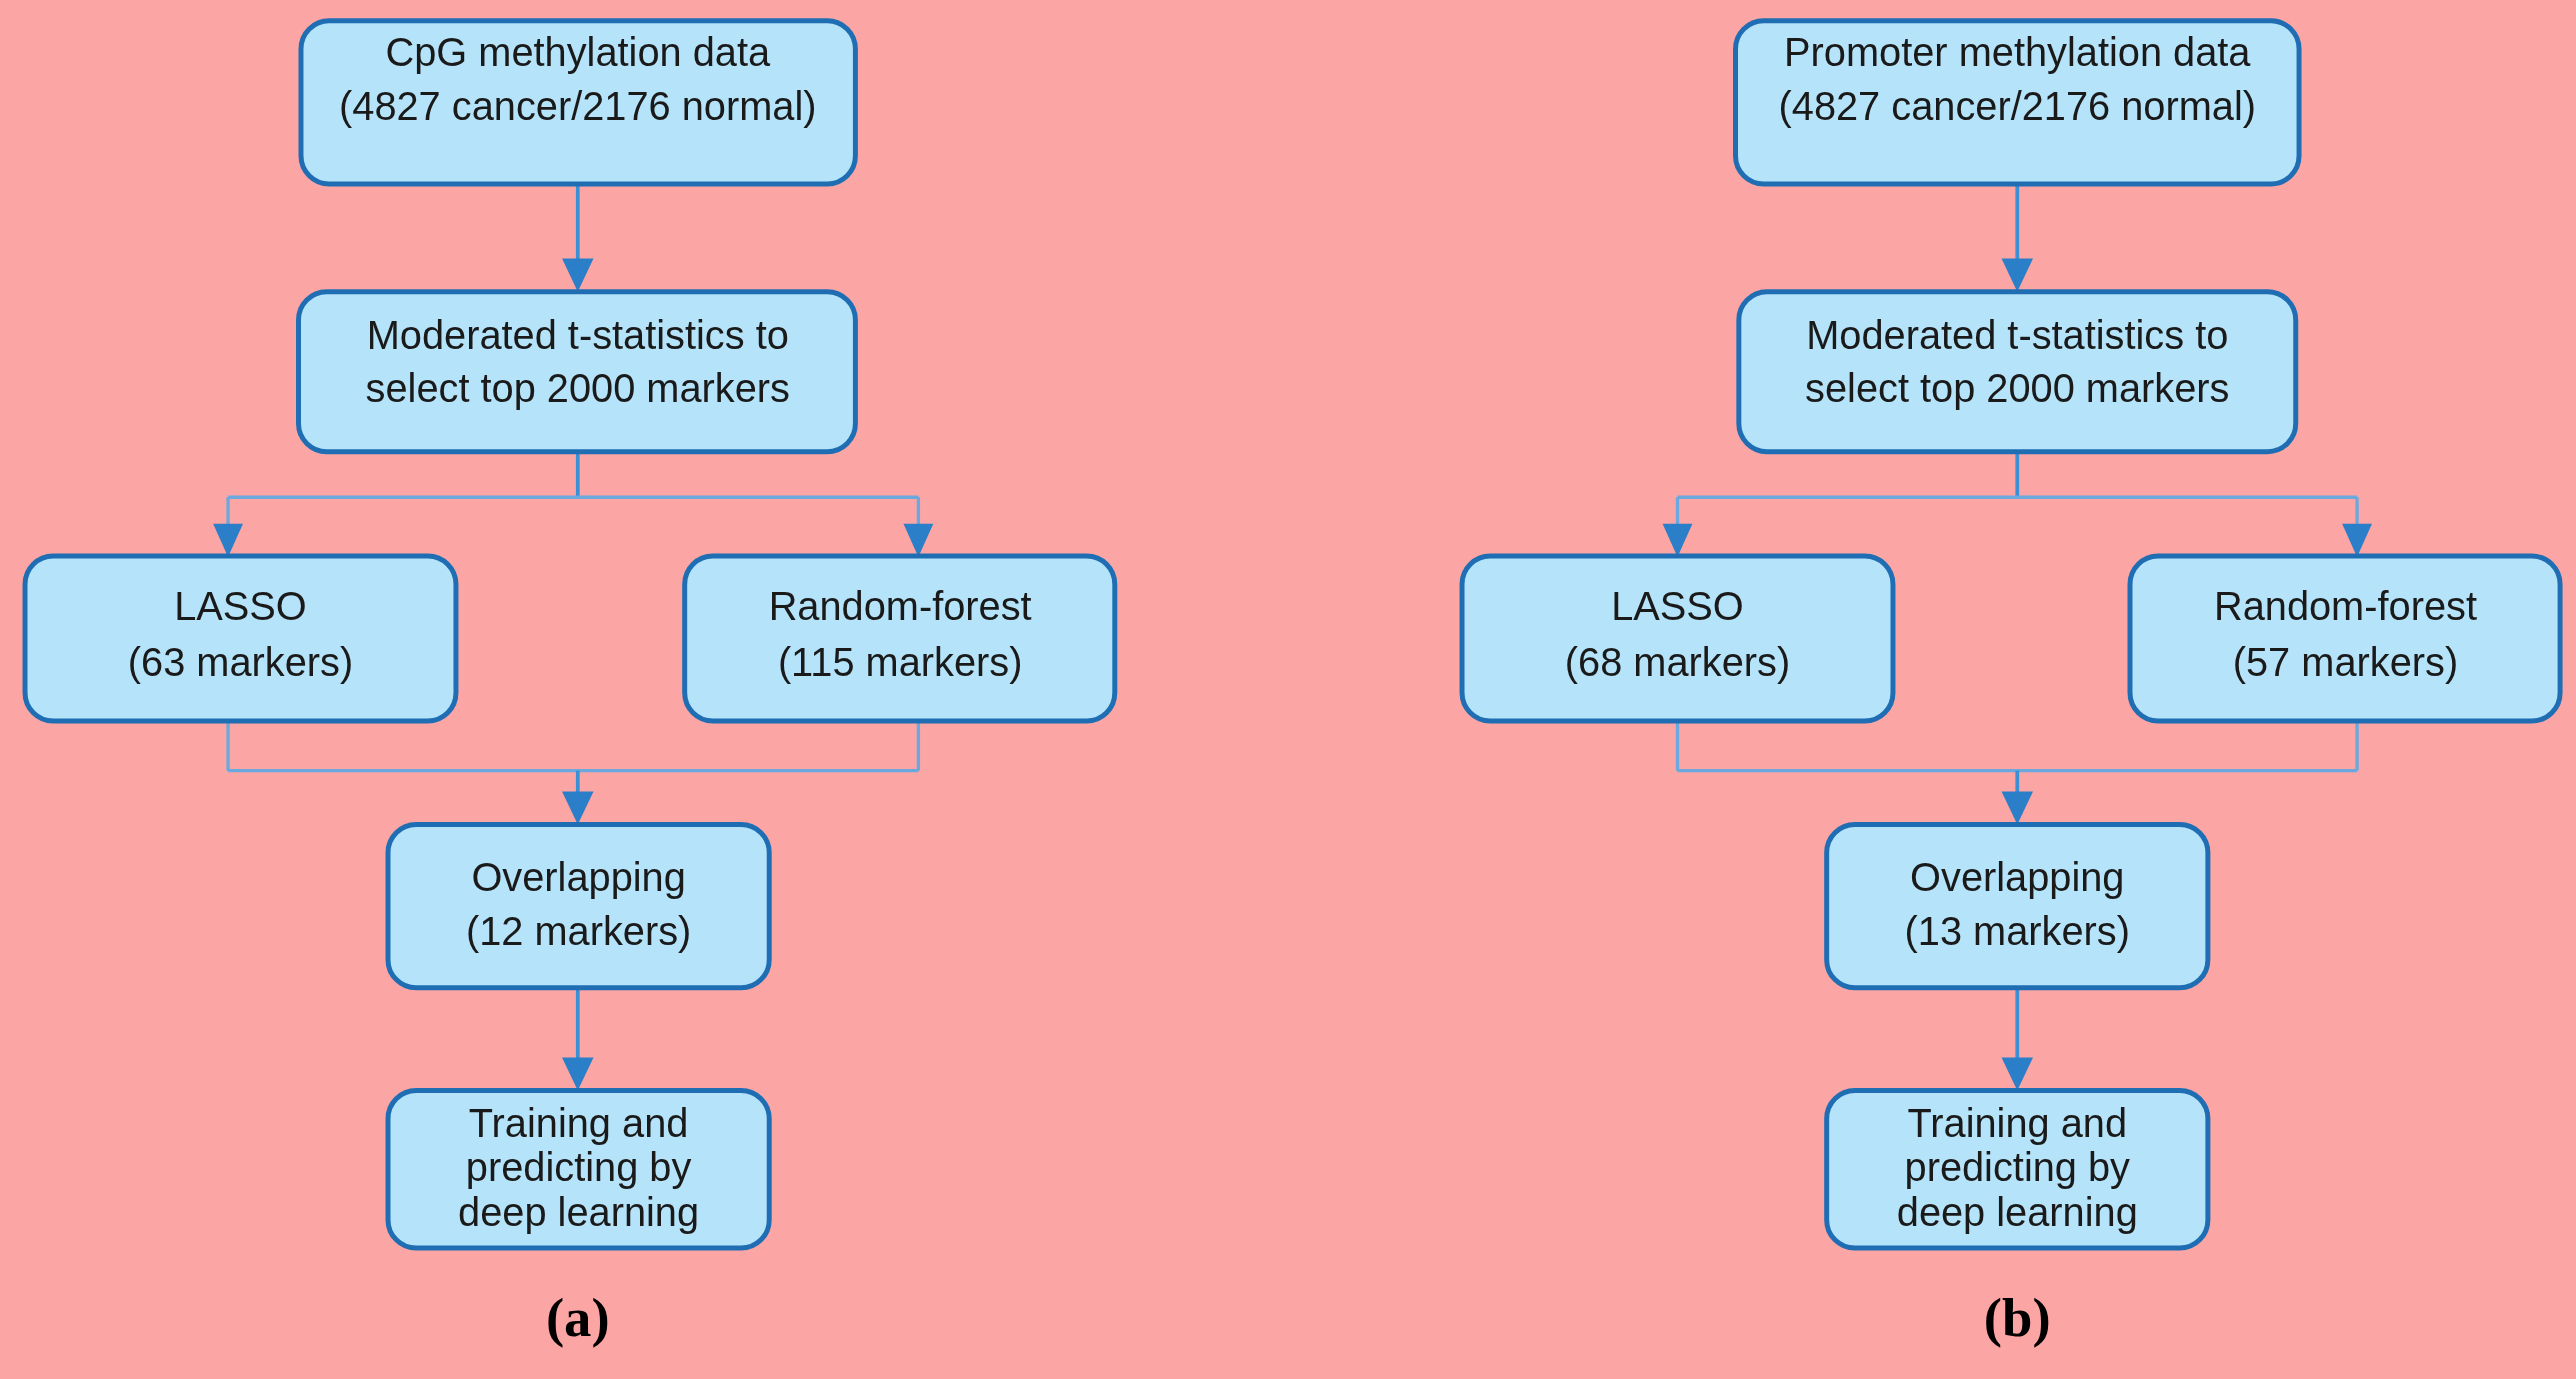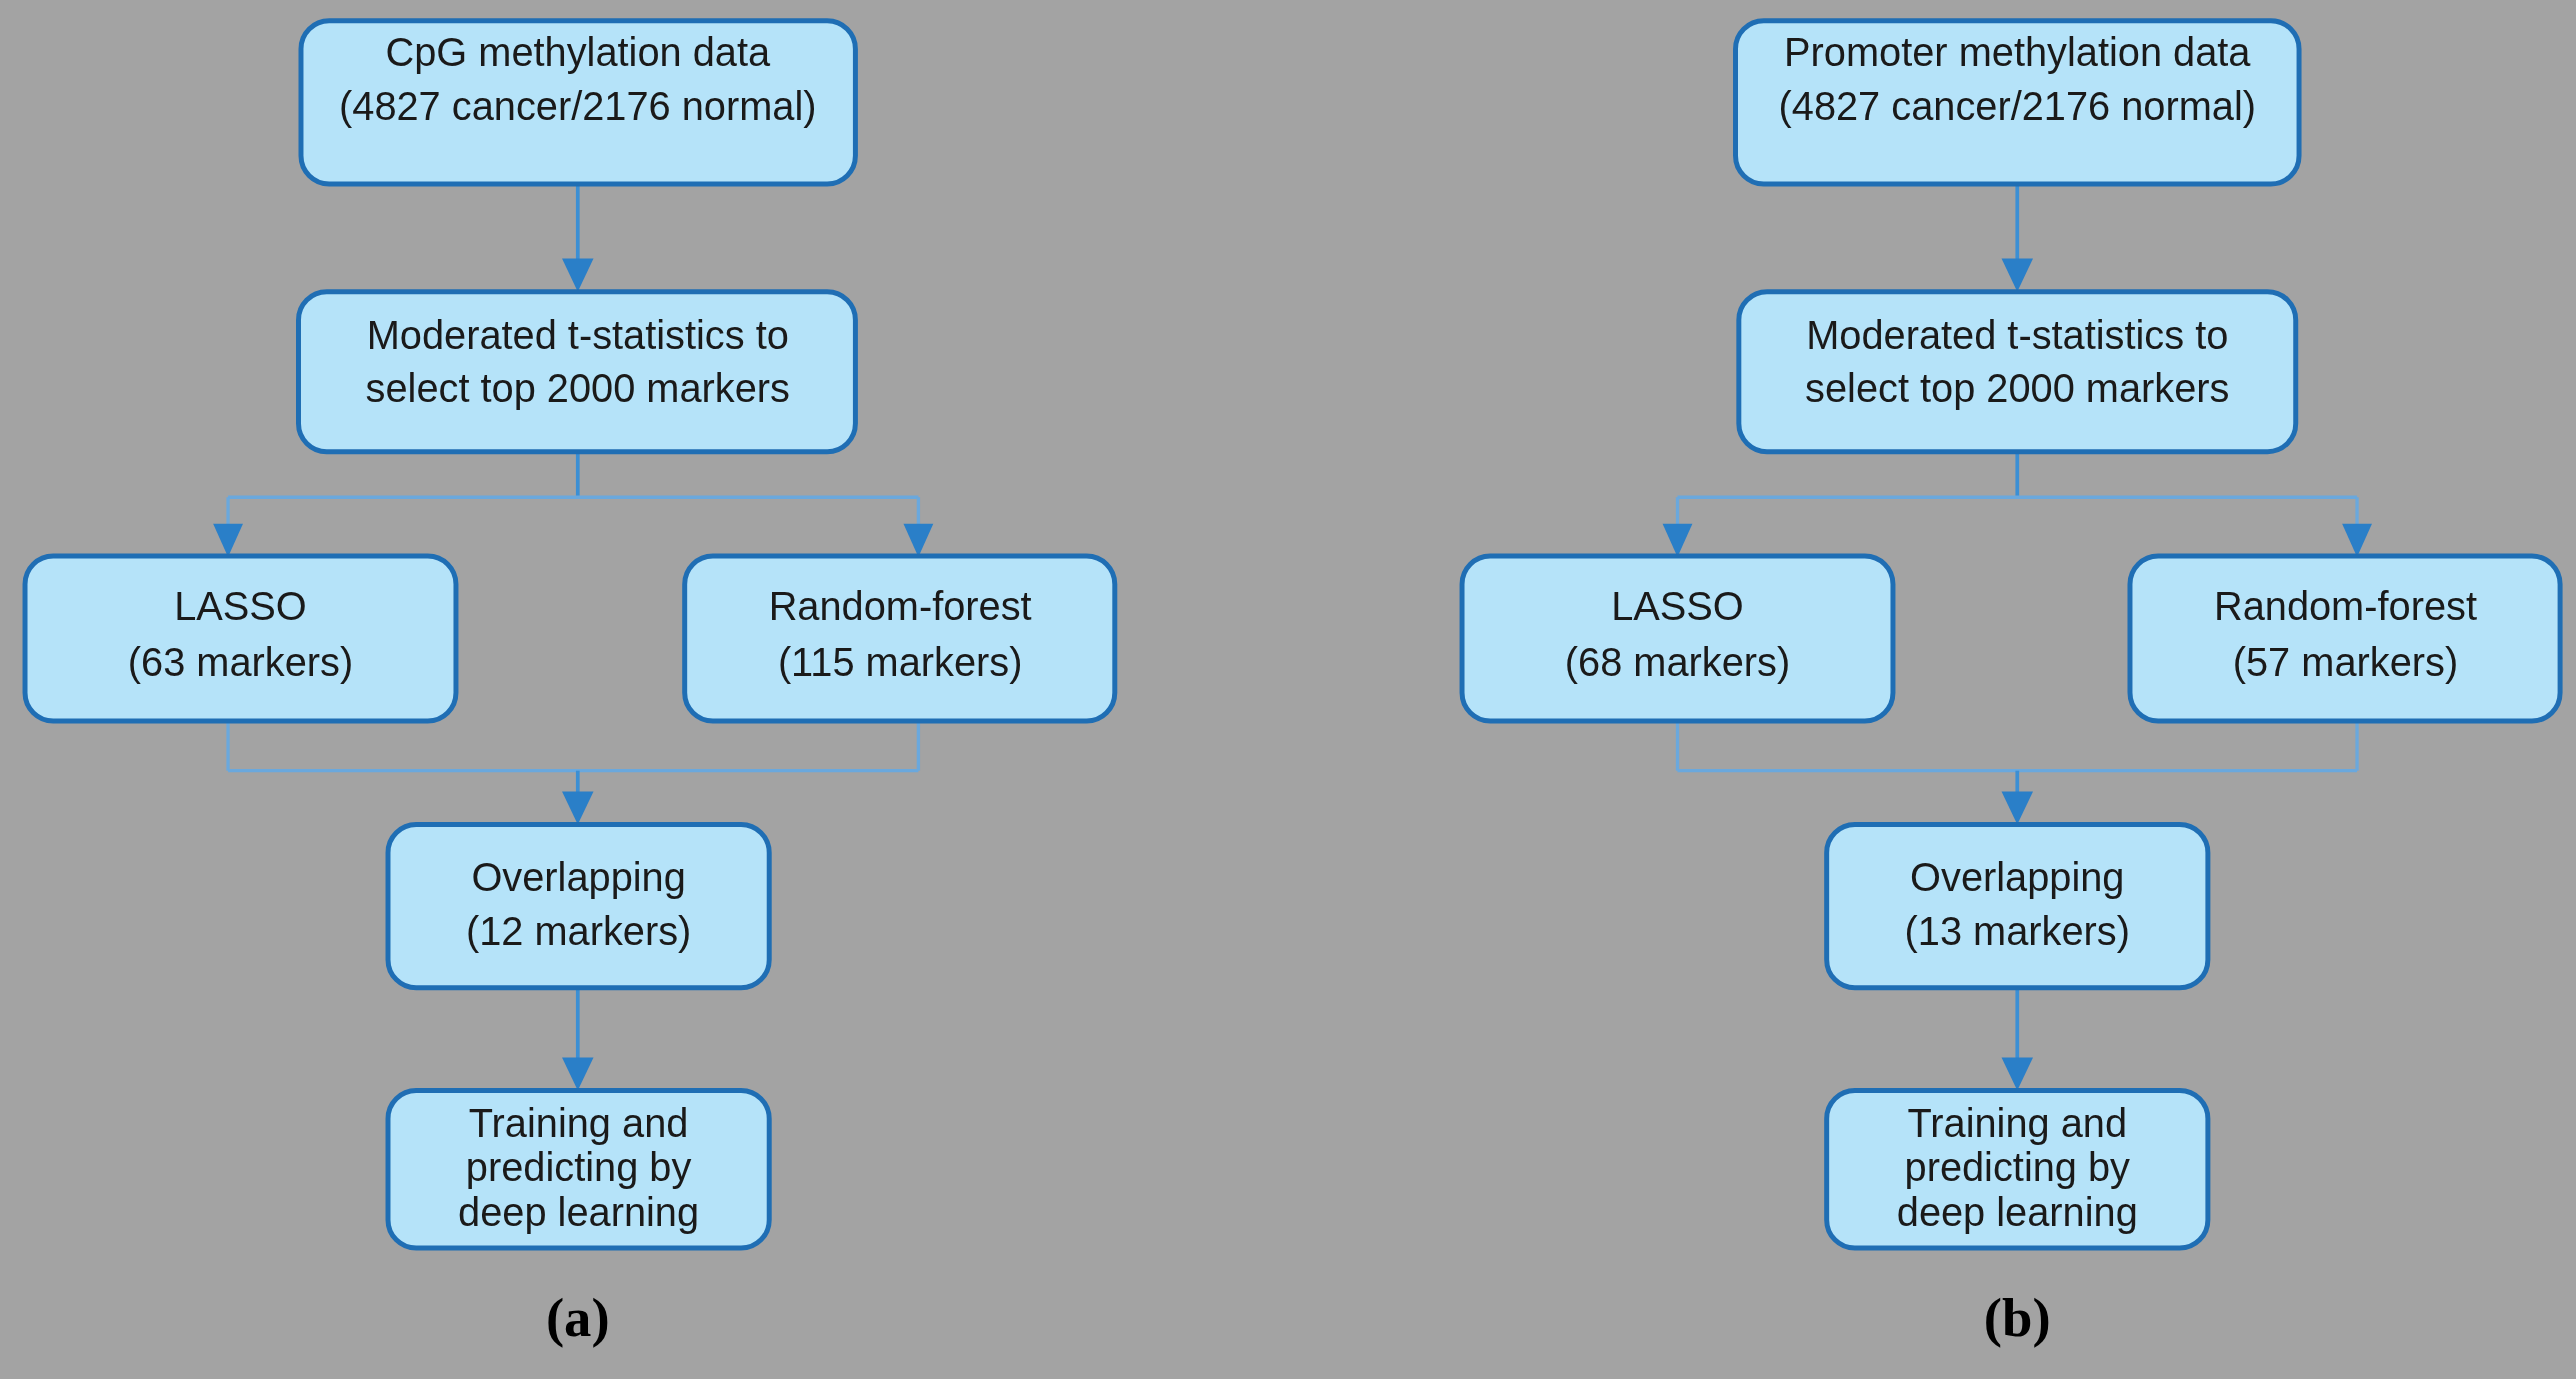--- a/index.html
+++ b/index.html
@@ -4,21 +4,21 @@
 <style>
   html, body {
     margin: 0;
     padding: 0;
     background: #ffffff;
   }
   #canvas {
     position: relative;
     width: 2576px;
     height: 1379px;
-    background: #a3a3a3;
+    background: #fca5a5;
     font-family: "Liberation Sans", sans-serif;
     overflow: hidden;
   }
   svg.flow {
     position: absolute;
     top: 0;
     left: 0;
     width: 2576px;
     height: 1379px;
   }

